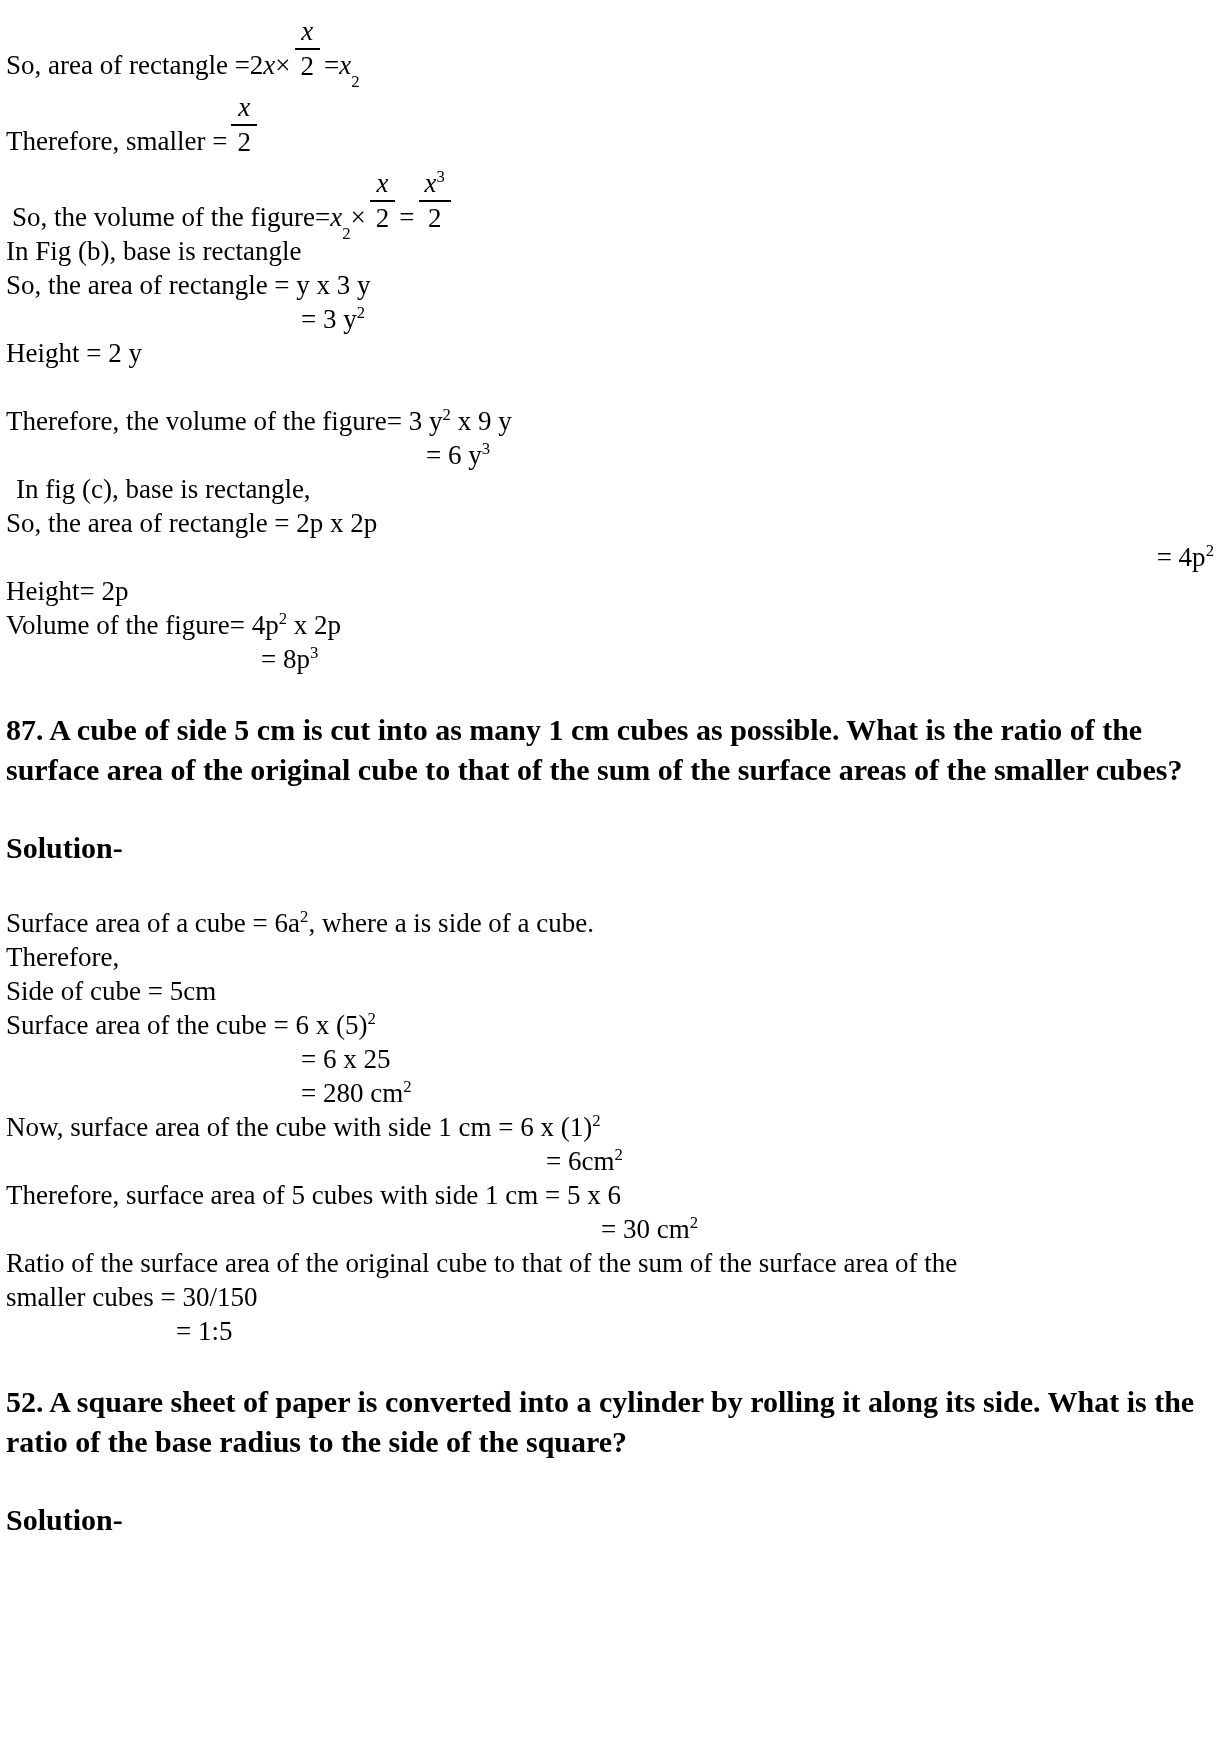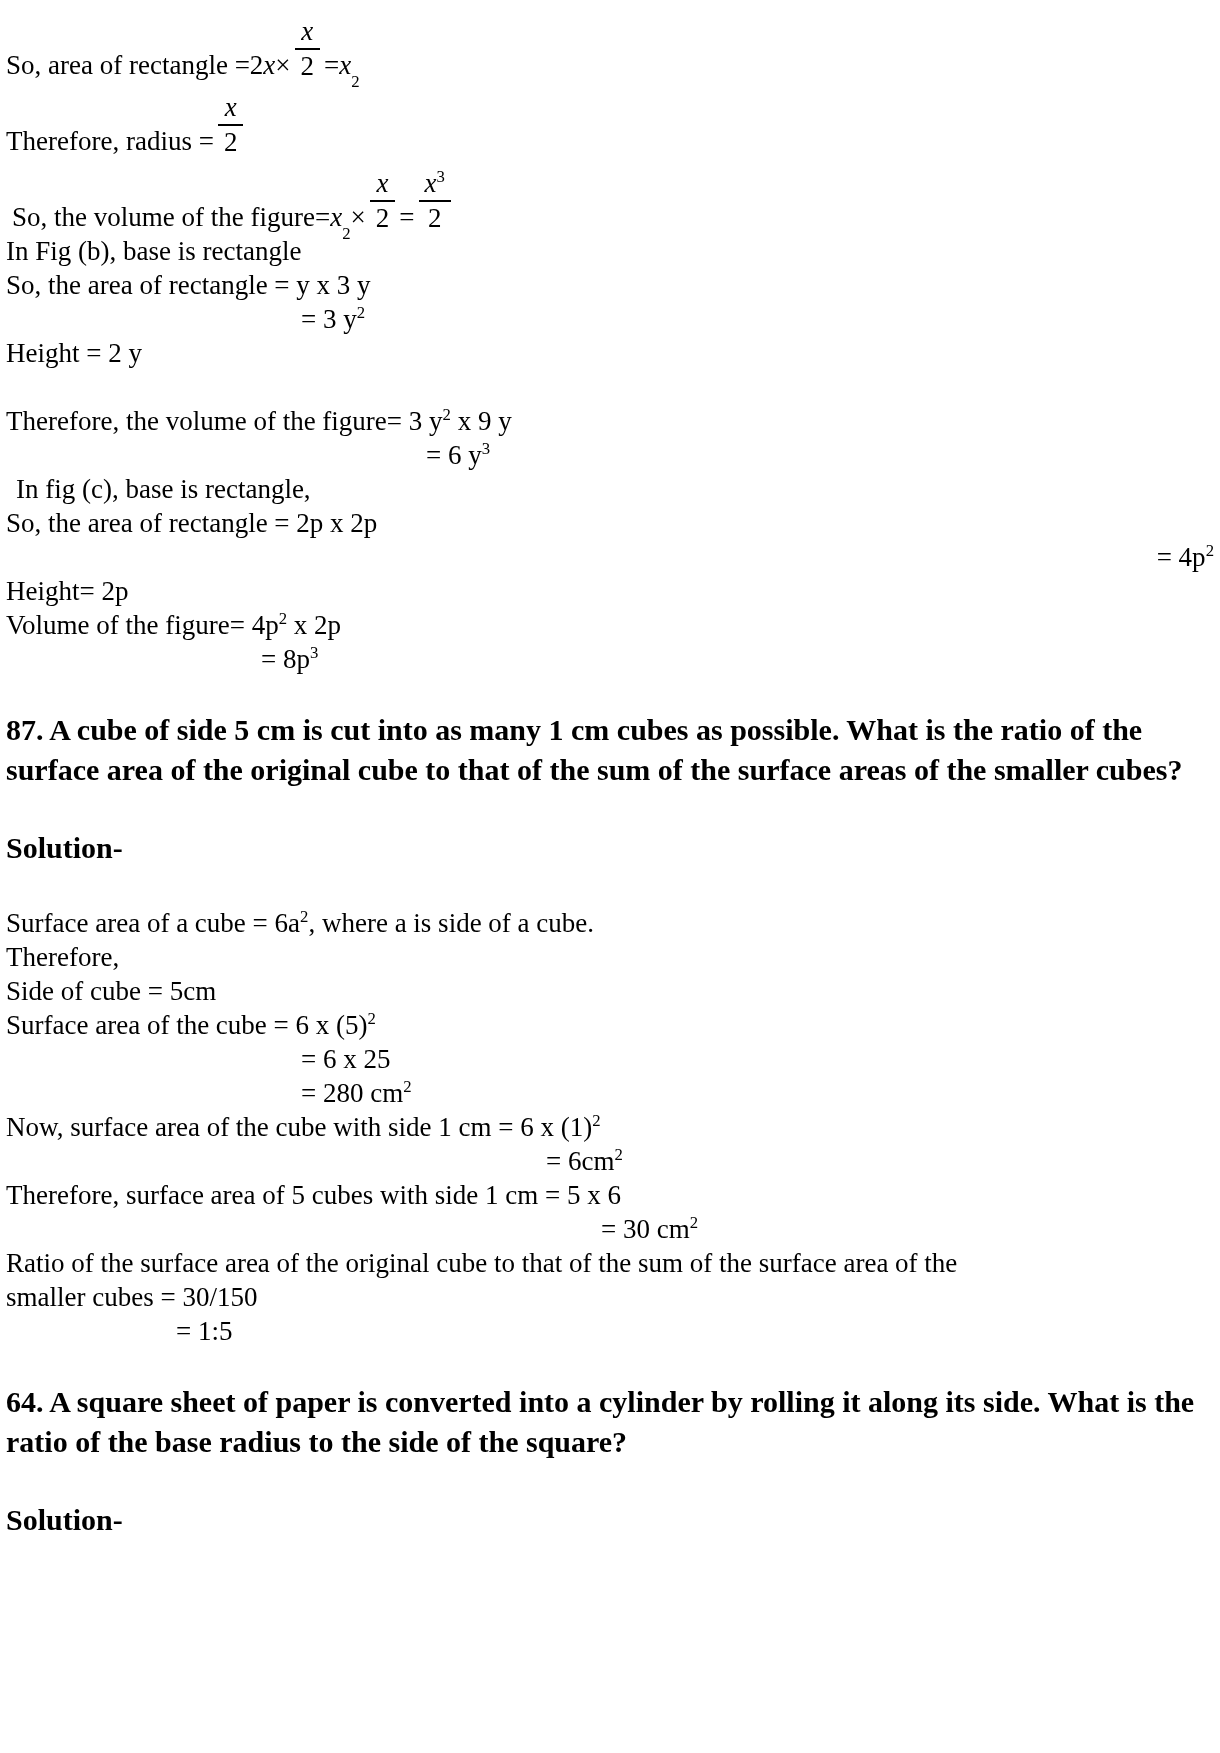--- a/index.html
+++ b/index.html
@@ -75,21 +75,21 @@
         <span> × </span>
         <span class="frac">
           <span class="num"><span class="it">x</span></span>
           <span class="den">2</span>
         </span>
         <span> = </span>
         <span class="it">x</span>
         <sup>2</sup>
       </div>
       <div class="line math-line">
-        <span>Therefore, radius = </span>
+        <span>Therefore, smaller = </span>
         <span class="frac">
           <span class="num"><span class="it">x</span></span>
           <span class="den">2</span>
         </span>
       </div>
       <div class="line math-line" style="padding-left: 6px;">
         <span>So, the volume of the figure= </span>
         <span class="it">x</span>
         <sup>2</sup>
         <span> × </span>
@@ -124,16 +124,16 @@
       <div class="line text"><span>Surface area of the cube = 6 x (5)</span><sup>2</sup></div>
       <div class="line text" style="padding-left: 295px;"><span>= 6 x 25</span></div>
       <div class="line text" style="padding-left: 295px;"><span>= 280 cm</span><sup>2</sup></div>
       <div class="line text"><span>Now, surface area of the cube with side 1 cm = 6 x (1)</span><sup>2</sup></div>
       <div class="line text" style="padding-left: 540px;"><span>= 6cm</span><sup>2</sup></div>
       <div class="line text"><span>Therefore, surface area of 5 cubes with side 1 cm = 5 x 6</span></div>
       <div class="line text" style="padding-left: 595px;"><span>= 30 cm</span><sup>2</sup></div>
       <div class="line text"><span>Ratio of the surface area of the original cube to that of the sum of the surface area of the</span></div>
       <div class="line text"><span>smaller cubes = 30/150</span></div>
       <div class="line text" style="padding-left: 170px;"><span>= 1:5</span></div>
-      <div class="line heading"><span>64. A square sheet of paper is converted into a cylinder by rolling it along its side. What is the ratio of the base radius to the side of the square?</span></div>
+      <div class="line heading"><span>52. A square sheet of paper is converted into a cylinder by rolling it along its side. What is the ratio of the base radius to the side of the square?</span></div>
       <div class="line solution"><span>Solution-</span></div>
     </div>
 </div>
 
 </body></html>

